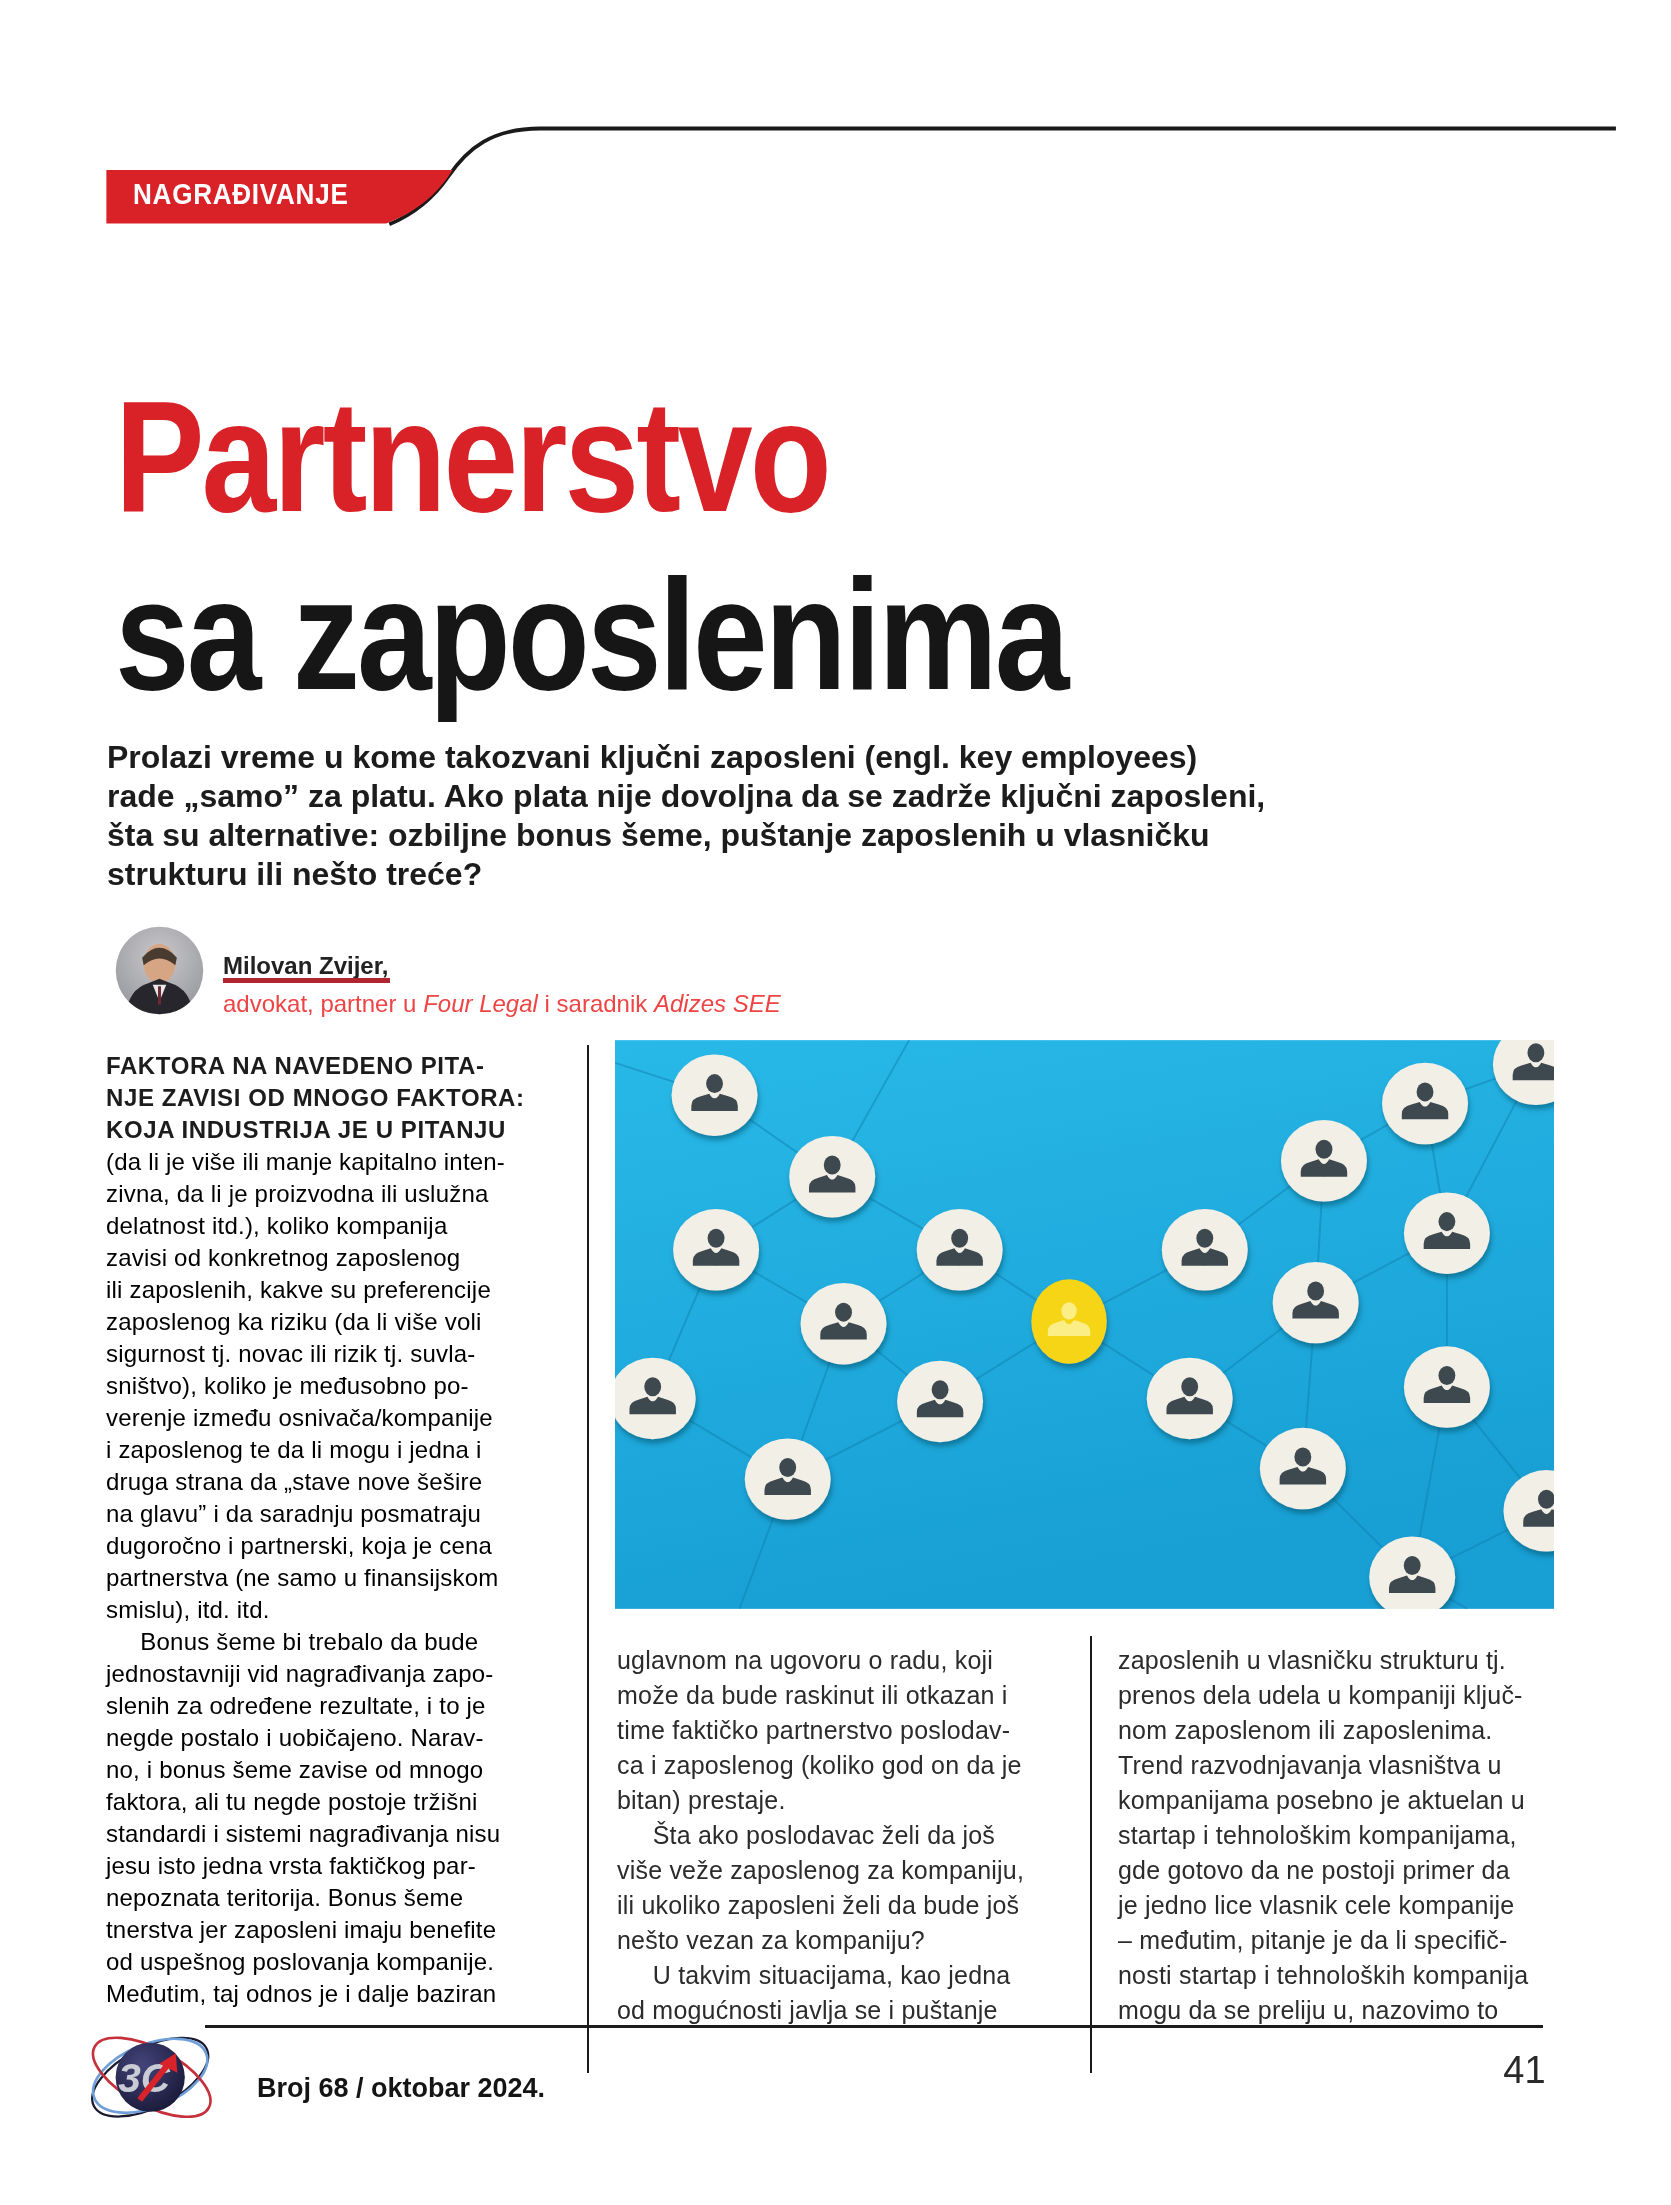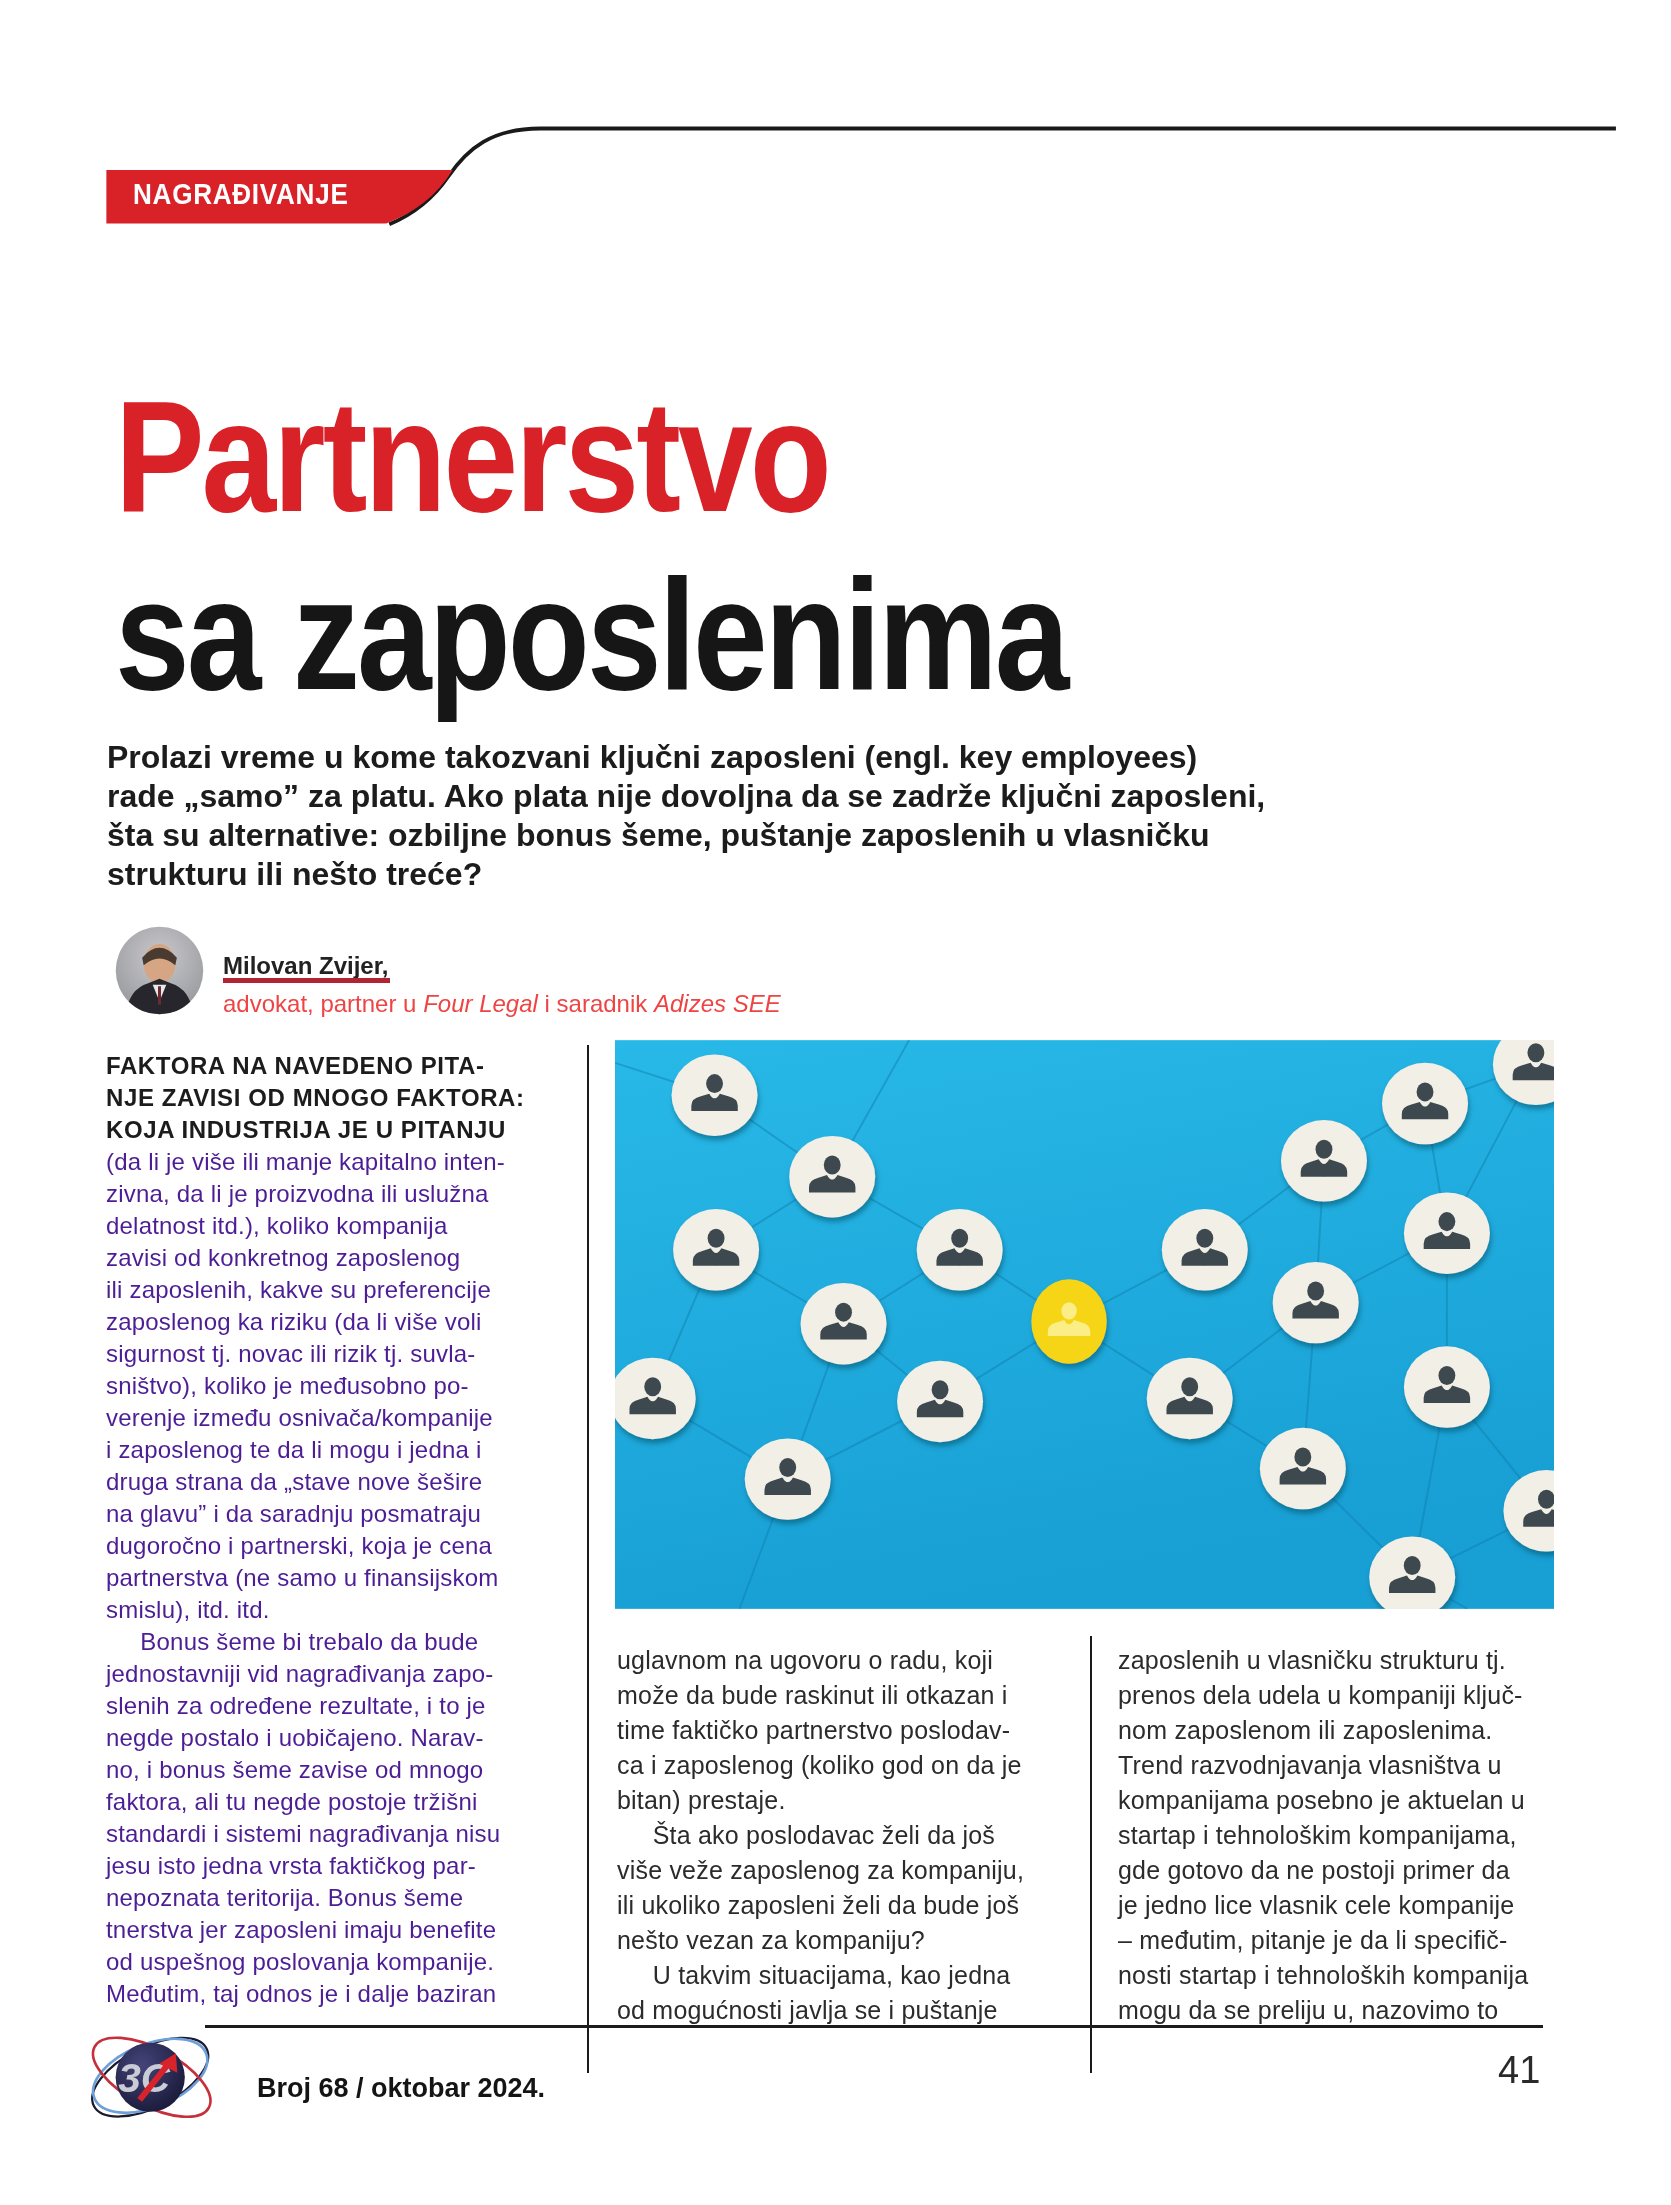--- a/index.html
+++ b/index.html
@@ -28,30 +28,30 @@
   .author-underline{position:absolute;left:223px;top:978px;width:167px;height:5.3px;}
   .author-role{position:absolute;left:223px;top:990px;font-size:24px;color:#ef4444;white-space:pre;}
   .author-role .it{font-style:italic;}
 
   
   .col{position:absolute;width:462px;}
   #col1{left:106px;top:1050px;}
   #col2{left:617px;top:1643px;}
   #col3{left:1118px;top:1643px;}
   .lead-line{font-size:24px;font-weight:700;line-height:32px;letter-spacing:0.6px;white-space:pre;color:#1c1c1c;}
-  #col1 .body-line{font-size:24px;line-height:32px;letter-spacing:0.2px;white-space:pre;color:#4c1d95;}
+  #col1 .body-line{font-size:24px;line-height:32px;letter-spacing:0.2px;white-space:pre;color:#000000;}
   #col2 .body-line,#col3 .body-line{font-size:25px;line-height:35px;letter-spacing:0.2px;white-space:pre;color:#2b2b2b;}
 
   
   .vrule{position:absolute;width:2.3px;background:#1a1a1a;}
   .footer-rule{position:absolute;left:205px;top:2025px;width:1338px;height:3px;background:#1c1c1c;}
 
   
   .footer-issue{position:absolute;left:257px;top:2073px;font-size:27px;font-weight:700;color:#141414;white-space:pre;}
-  .page-number{position:absolute;left:1498px;top:2049px;width:53px;font-size:38px;color:#2a2a2a;text-align:left;}
+  .page-number{position:absolute;left:1498px;top:2049px;width:53px;font-size:38px;color:#2a2a2a;text-align:center;}
 
   .photo-wrap{position:absolute;left:615px;top:1040px;width:939px;height:569px;overflow:hidden;}
 </style>
 </head>
 <body>
 
 <div class="page">
 
   <svg class="abs" style="left:0;top:0" width="1671" height="257" viewBox="0 0 2215 340">
     <path d="M2142,170 H716 C652,170 620,196 594,234 C574,263 550,283 516,297" fill="none" stroke="#1a1a1a" stroke-width="5"></path>

